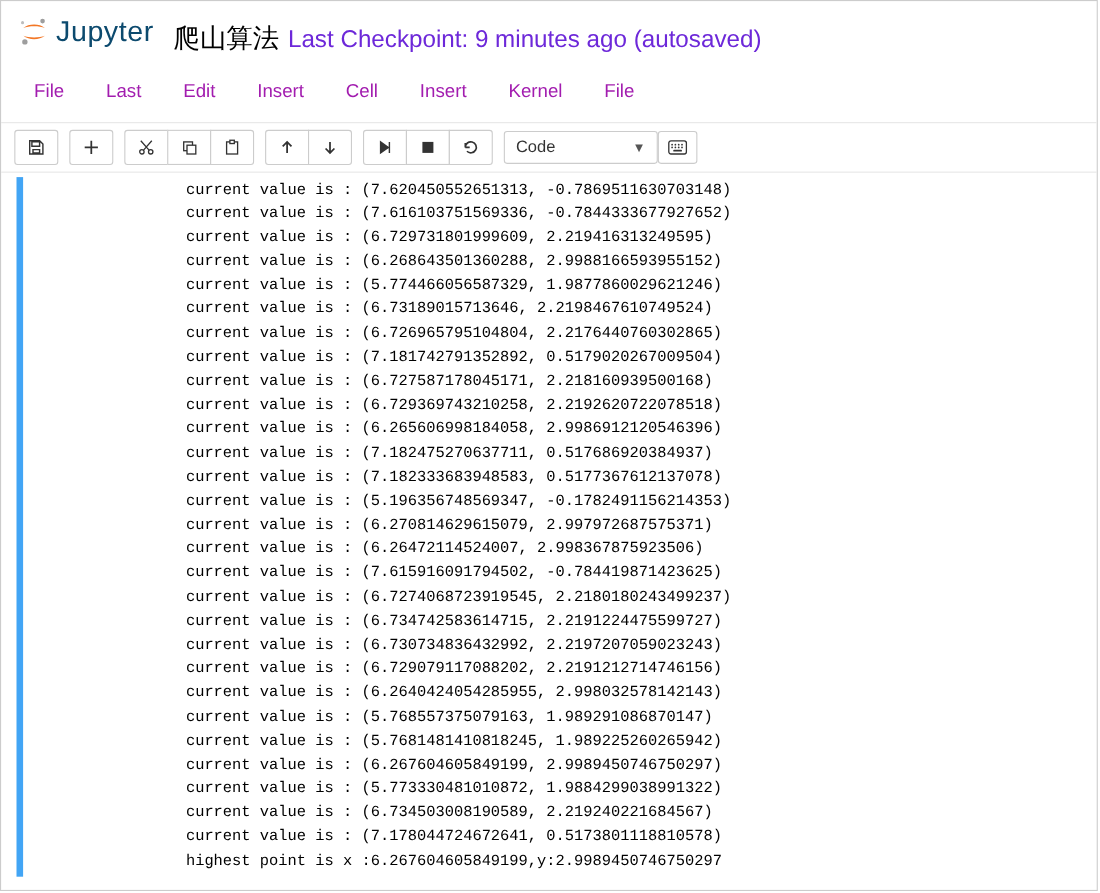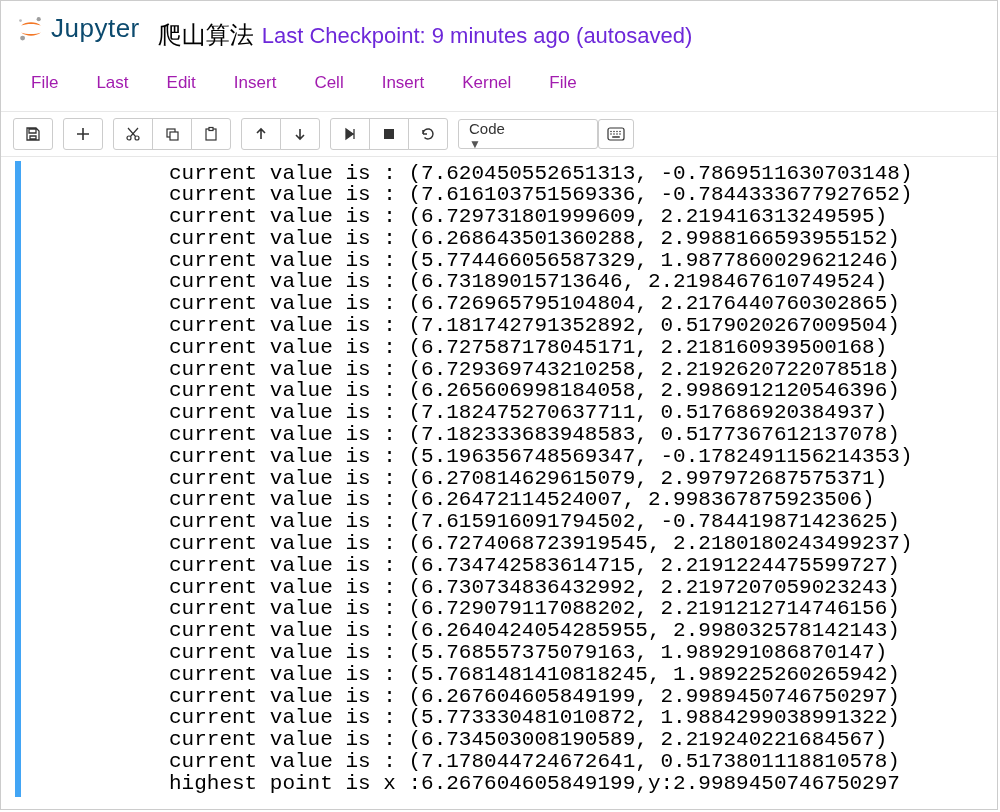--- a/index.html
+++ b/index.html
@@ -97,27 +97,27 @@
     border-top-right-radius: 3px;
     border-bottom-right-radius: 3px;
   }
   .btn svg { display:block; }
   .select-wrap {
     border: 1px solid #ccc;
     border-radius: 3px;
     height: 30px;
     box-sizing: border-box;
     display: flex;
+    align-items: center;
     padding: 0 10px;
     width: 140px;
     justify-content: space-between;
     font-size: 15px;
     color: #333;
     cursor: pointer;
-    flex-direction: column;
   }
   .select-caret {
     font-size: 12px;
     color: #555;
   }
   .kbd-btn {
     border: 1px solid #ccc;
     border-radius: 3px;
     height: 30px;
     width: 36px;
@@ -136,21 +136,21 @@
     display: flex;
   }
   .run-bar {
     width: 6px;
     background: #42A5F5;
     margin-left: 4px;
   }
   .output {
     padding: 2px 0 2px 148px;
     font-family: "Courier New", monospace;
-    font-size: 21px;
+    font-size: 14px;
     line-height: 21.8px;
     white-space: pre;
     color: #000;
   }
 </style>
 </head>
 <body>
 
 <div class="page">
 

